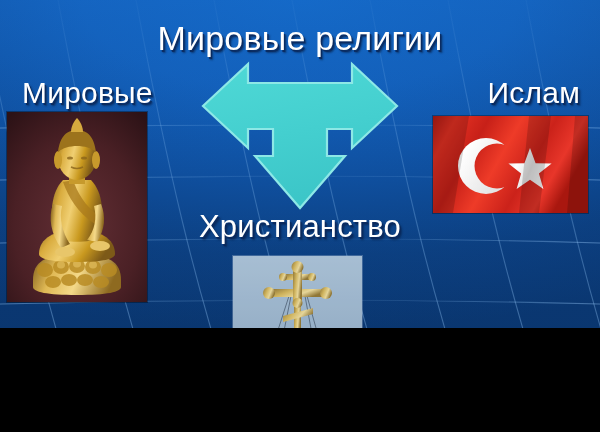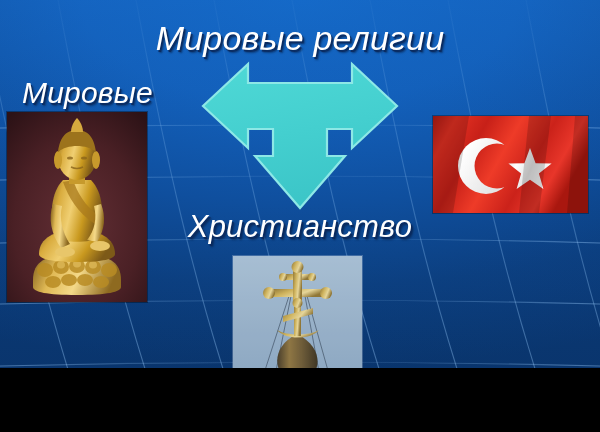--- a/index.html
+++ b/index.html
@@ -6,25 +6,24 @@
   * { margin:0; padding:0; box-sizing:border-box; }
   html, body {
     width:600px; height:432px;
     overflow:hidden;
     font-family:"Liberation Sans", sans-serif;
     background:#000;
   }
 
   #slide {
     position:relative;
-    width:600px; height:368px;
+    width:600px; height:328px;
     overflow:hidden;
     background:
       radial-gradient(130% 100% at 50% 0%, #1366c4 0%, #1360bb 28%, #0f4f9e 55%, #0c3f80 78%, #0a3670 100%);
-    font-style: italic;
   }
 
   
   #grid { position:absolute; inset:0; width:600px; height:432px; }
 
   
   .label {
     position:absolute;
     color:#ffffff;
     font-weight:400;
@@ -111,20 +110,21 @@
       <path d="M370,0   C398,150 428,290 478,432"></path>
       <path d="M448,0   C476,150 506,290 556,432"></path>
       <path d="M526,0   C554,150 584,290 634,432"></path>
     </g>
   </svg>
 
   <div class="label" id="title">Мировые религии</div>
 
   <div class="label" id="lbl-left">Мировые</div>
 
+  <div class="label" id="lbl-right">Ислам</div>
 
   <div class="label" id="lbl-bottom">Христианство</div>
 
   <svg id="arrow" viewBox="0 0 208 157" aria-hidden="true">
     <defs>
       <linearGradient id="arrowFill" x1="0" y1="0" x2="0.25" y2="1">
         <stop offset="0%" stop-color="#4fd9d6"></stop>
         <stop offset="55%" stop-color="#44cfcf"></stop>
         <stop offset="100%" stop-color="#3cc6c8"></stop>
       </linearGradient>

